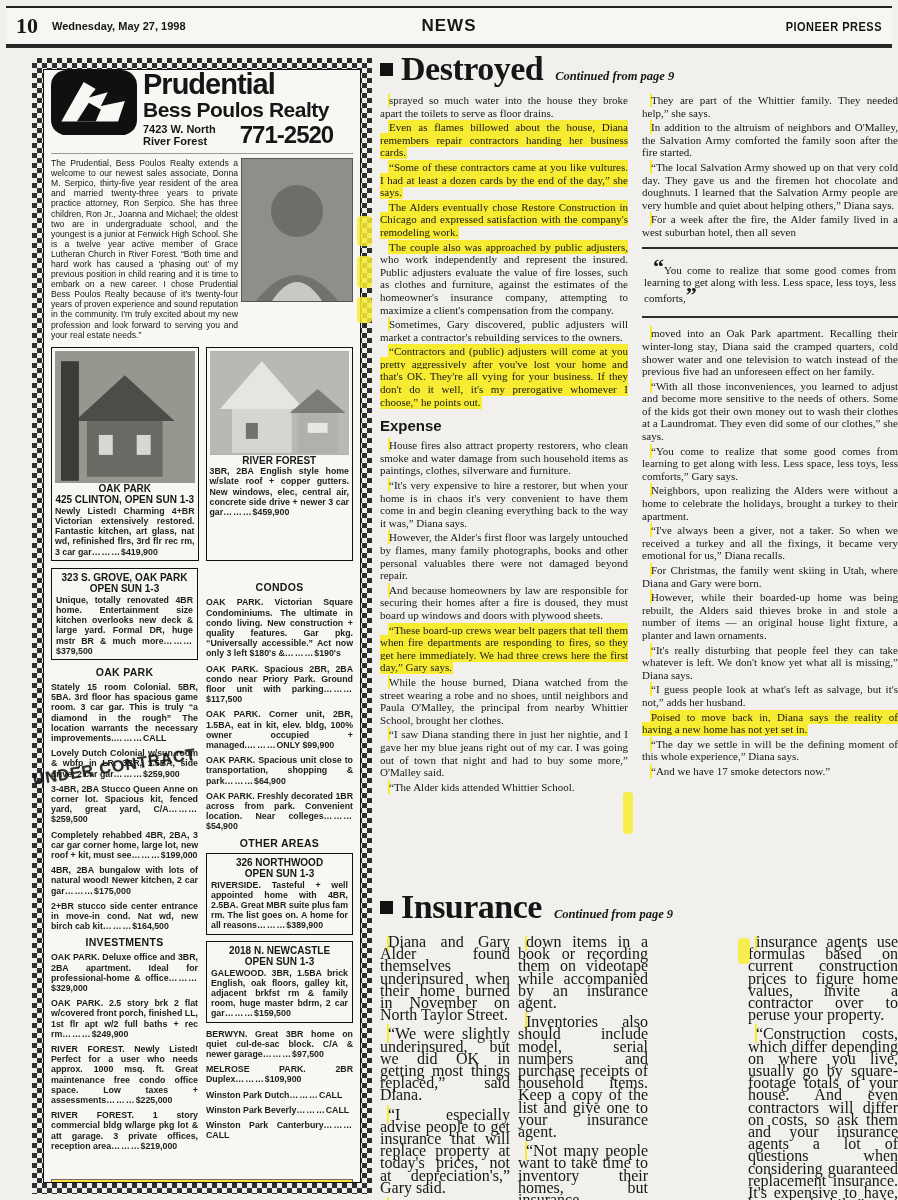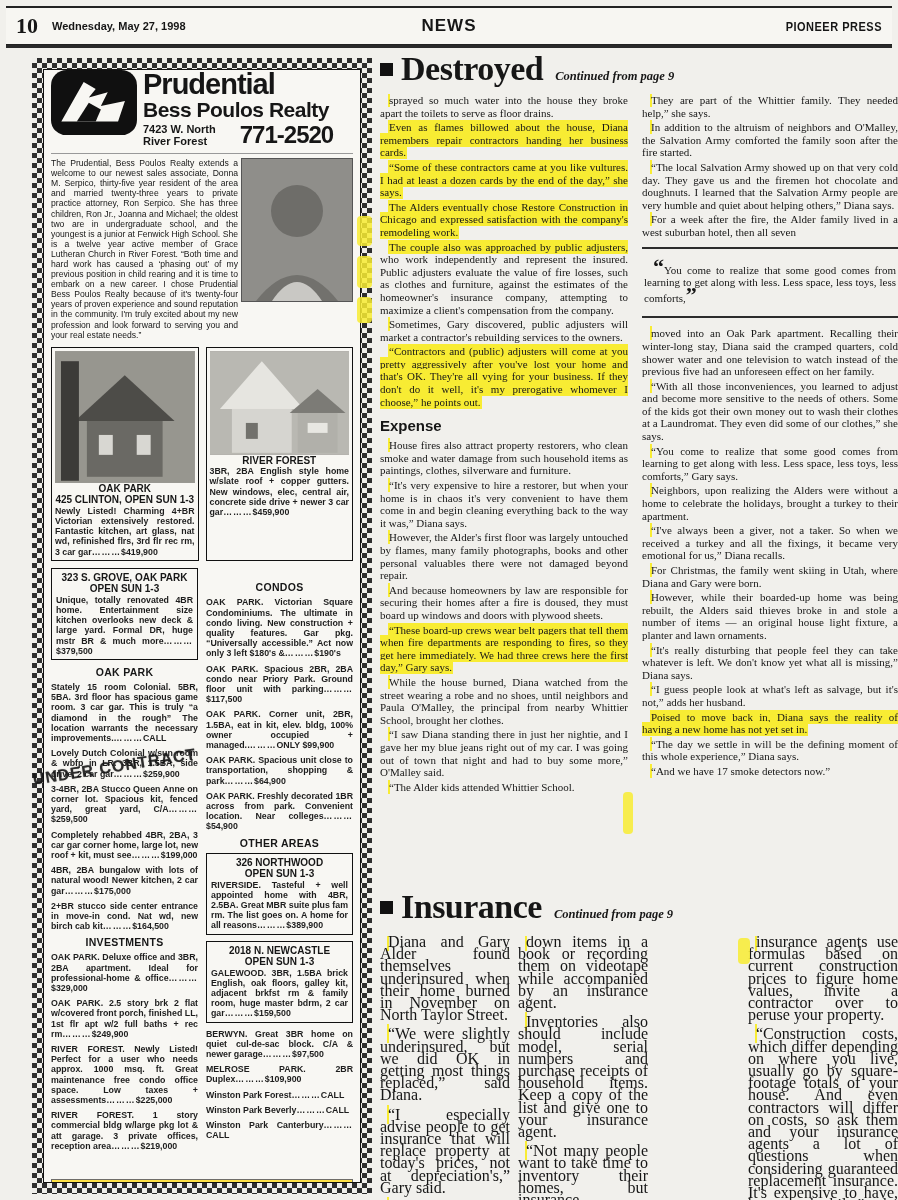--- a/index.html
+++ b/index.html
@@ -222,21 +222,21 @@
             <div class="cap-title">2018 N. NEWCASTLE</div>
             <div class="cap-sub">OPEN SUN 1-3</div>
             <p class="fdesc"><span>GALEWOOD. 3BR, 1.5BA brick English, oak floors, galley kit, adjacent brkfst rm &amp; family room, huge master bdrm, 2 car gar</span><span class="ld"></span><span class="price">$159,500</span></p>
           </div>
           <div>
 
               <p class="listing"><span>BERWYN. Great 3BR home on quiet cul-de-sac block. C/A &amp; newer garage</span><span class="ld"></span><span class="price">$97,500</span></p>
 
               <p class="listing"><span>MELROSE PARK. 2BR Duplex</span><span class="ld"></span><span class="price">$109,900</span></p>
 
-              <p class="listing"><span>Winston Park Forest</span><span class="ld"></span><span class="price">CALL</span></p>
+              <p class="listing"><span>Winston Park Dutch</span><span class="ld"></span><span class="price">CALL</span></p>
 
               <p class="listing"><span>Winston Park Beverly</span><span class="ld"></span><span class="price">CALL</span></p>
 
               <p class="listing"><span>Winston Park Canterbury</span><span class="ld"></span><span class="price">CALL</span></p>
             </div>
         </div>
       </div>
 
       <div class="ad-footer">
 

